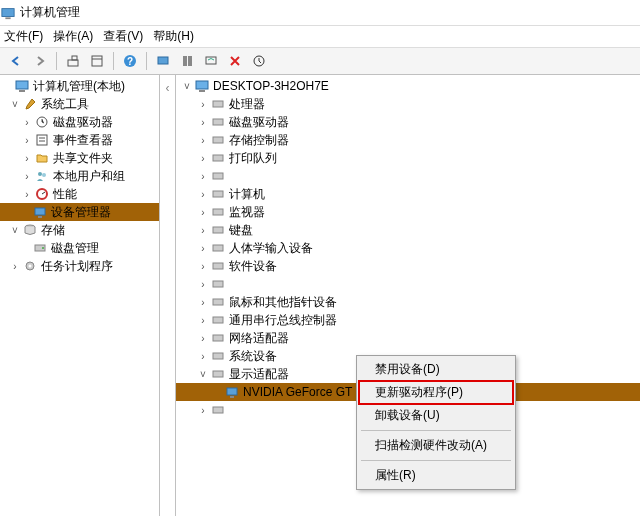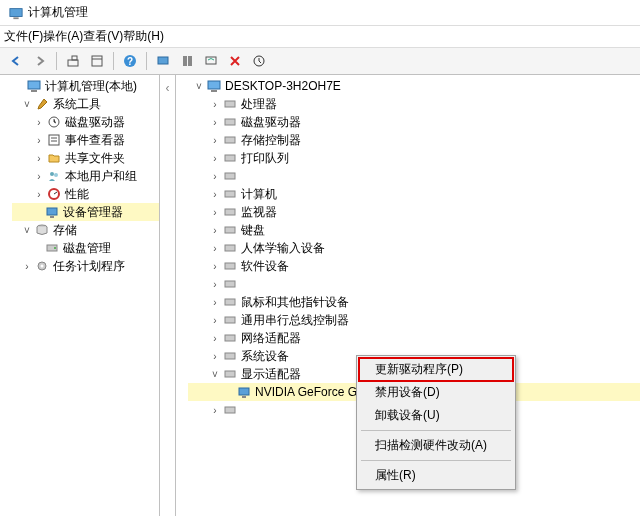--- a/index.html
+++ b/index.html
@@ -8,30 +8,31 @@
     font-family: "Microsoft YaHei", "Segoe UI", sans-serif;
     font-size: 12px;
     background: #f0f0f0;
     color: #000;
     width: 640px;
     height: 516px;
     overflow: hidden;
   }
   .titlebar {
     background: #fff;
-    padding: 4px 8px;
+    padding: 4px 0;
     display: flex;
     align-items: center;
     border-bottom: 1px solid #ddd;
   }
   .titlebar .ticon { margin-right: 4px; }
   .menubar {
     background: #fff;
     padding: 2px 4px;
     display: flex;
+    gap: 10px;
     border-bottom: 1px solid #ddd;
   }
   .menubar span { cursor: default; }
   .toolbar {
     background: #f5f5f5;
     padding: 3px 6px;
     display: flex;
     align-items: center;
     gap: 4px;
     border-bottom: 1px solid #c0c0c0;
@@ -66,24 +67,23 @@
     overflow: auto;
     padding: 2px 0;
     position: relative;
   }
   .tree-row {
     display: flex;
     align-items: center;
     height: 18px;
     padding-right: 4px;
     white-space: nowrap;
-    margin-left: 12px;
   }
   .tree-row.sel {
-    background: #fef9c3;
+    background: #a16207;
   }
   .exp {
     width: 14px;
     text-align: center;
     color: #555;
     font-size: 10px;
     cursor: default;
     user-select: none;
   }
   .ind { display:inline-block; }
@@ -507,22 +507,22 @@
           <span class="exp">›</span>
           <span class="icon">
             <svg width="14" height="14">
               <rect x="2" y="4" width="10" height="6" fill="#ccc" stroke="#888"></rect>
             </svg>
           </span>
         </div>
       </div>
 
     <div class="ctxmenu" style="left:180px; top:280px;">
+      <div class="ctxitem">禁用设备(D)</div>
       <div class="ctxitem hl">更新驱动程序(P)</div>
-      <div class="ctxitem">禁用设备(D)</div>
       <div class="ctxitem">卸载设备(U)</div>
       <div class="ctxsep"></div>
       <div class="ctxitem">扫描检测硬件改动(A)</div>
       <div class="ctxsep"></div>
       <div class="ctxitem">属性(R)</div>
     </div>
   </div>
 </div>
 
 </body></html>

